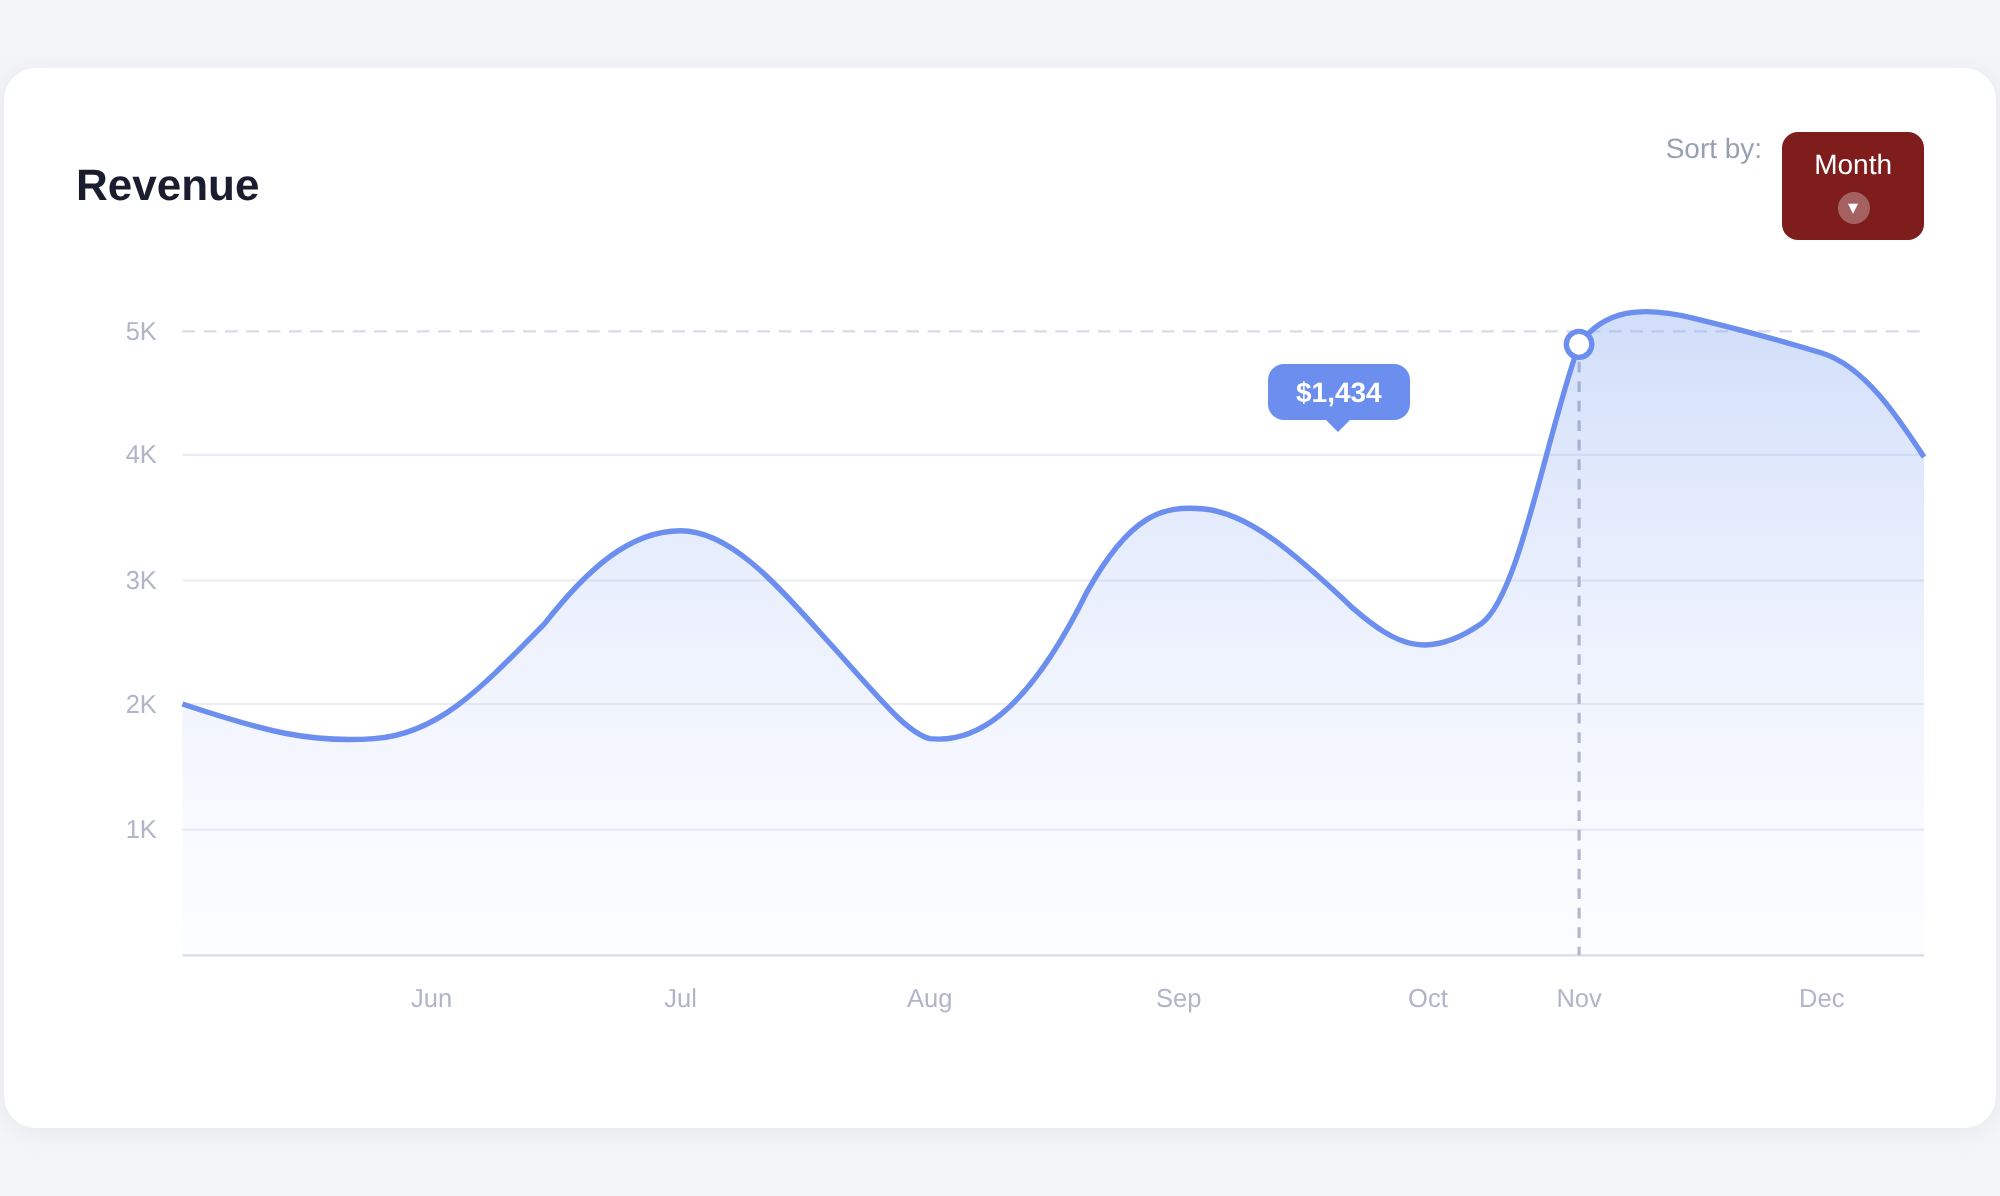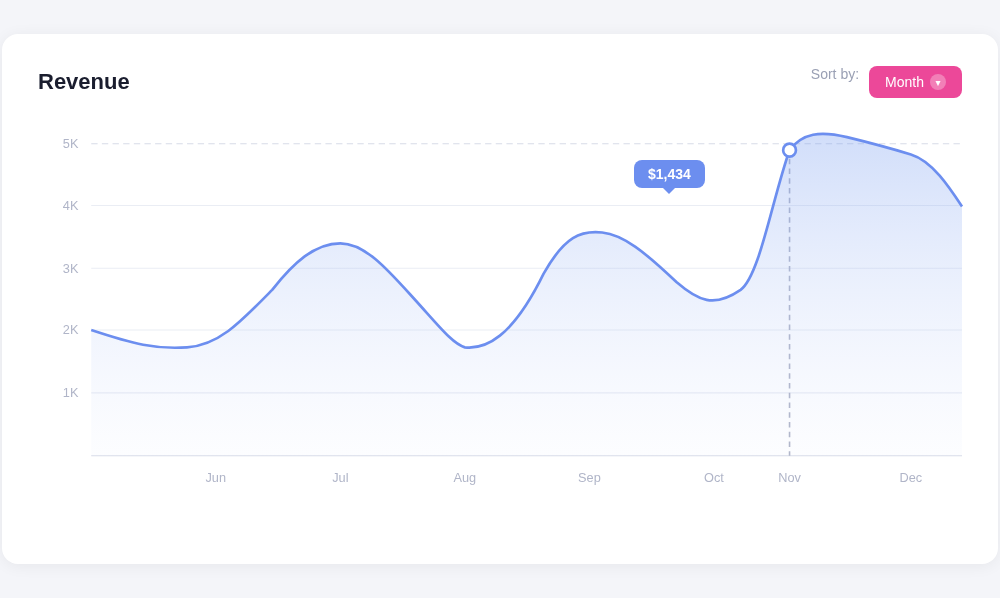--- a/index.html
+++ b/index.html
@@ -34,31 +34,32 @@
     }
     .sort-area {
       display: flex;
       gap: 10px;
     }
     .sort-label {
       font-size: 14px;
       color: #9aa0b4;
     }
     .sort-btn {
-      background: #ec4899;
+      background: #7f1d1d;
       color: #fff;
       border: none;
       border-radius: 8px;
       padding: 8px 16px;
       font-size: 14px;
       font-weight: 500;
       cursor: pointer;
       display: flex;
       align-items: center;
       gap: 6px;
+      flex-direction: column;
     }
     .sort-btn .chevron {
       width: 16px;
       height: 16px;
       background: rgba(255,255,255,0.3);
       border-radius: 50%;
       display: flex;
       align-items: center;
       justify-content: center;
       font-size: 10px;

